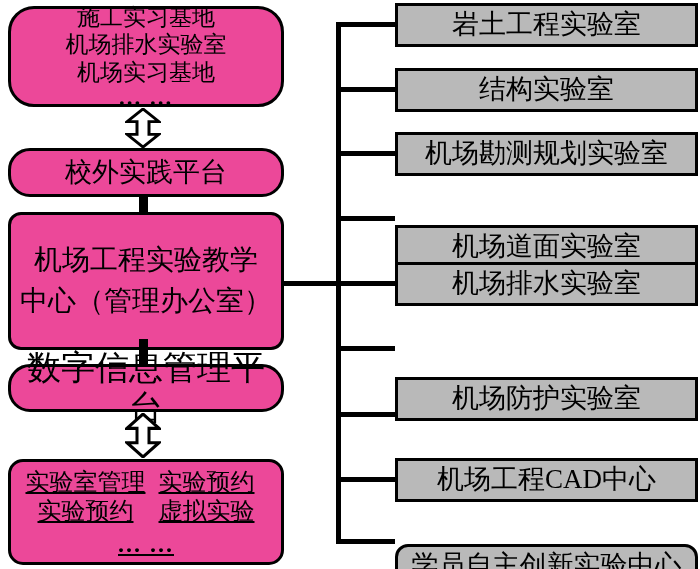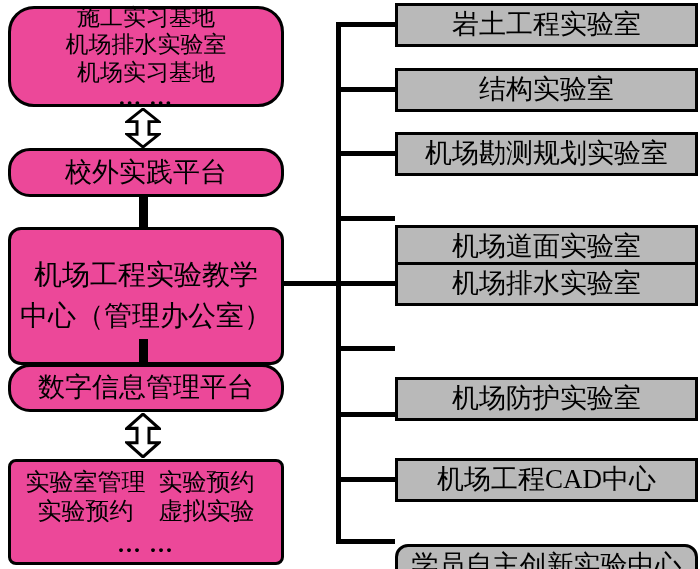--- a/index.html
+++ b/index.html
@@ -47,36 +47,36 @@
   <svg class="arrow" style="left:125px;top:108px;height:40px;" viewBox="0 0 36 44" preserveAspectRatio="none">
     <path d="M18 1 L34 15 L24 15 L24 29 L34 29 L18 43 L2 29 L12 29 L12 15 L2 15 Z" fill="#ffffff" stroke="#000000" stroke-width="3"></path>
   </svg>
 
   <div class="lbox" style="top:148px;height:49px;border-radius:22px;font-size:27px;">
     <div>校外实践平台</div>
   </div>
 
   <div class="bar" style="left:139px;top:196px;height:33px;"></div>
 
-  <div class="lbox" style="top:227px;height:138px;border-radius:13px;font-size:28px;line-height:1.45;">
+  <div class="lbox" style="top:212px;height:138px;border-radius:13px;font-size:28px;line-height:1.45;">
     <div>机场工程实验教学</div>
     <div>中心（管理办公室）</div>
   </div>
 
   <div class="bar" style="left:139px;top:339px;height:27px;"></div>
 
-  <div class="lbox" style="top:364px;height:48px;border-radius:22px;font-size:27px;">
+  <div class="lbox" style="top:364px;height:48px;border-radius:22px;font-size:34px;">
     <div>数字信息管理平台</div>
   </div>
 
   <svg class="arrow" style="left:125px;top:413px;height:45px;" viewBox="0 0 36 44" preserveAspectRatio="none">
     <path d="M18 1 L34 15 L24 15 L24 29 L34 29 L18 43 L2 29 L12 29 L12 15 L2 15 Z" fill="#ffffff" stroke="#000000" stroke-width="3"></path>
   </svg>
 
-  <div class="lbox" style="top:459px;height:106px;border-radius:8px;font-size:24px;line-height:1.22;">
+  <div class="lbox" style="top:459px;height:106px;border-radius:15px;font-size:24px;line-height:1.22;text-decoration:underline;">
     <div class="twocol">
       <div class="col">实验室管理</div>
       <div class="col">实验预约</div>
     </div>
     <div class="twocol">
       <div class="col">实验预约</div>
       <div class="col">虚拟实验</div>
     </div>
     <div class="dots" style="margin-top:6px;">... ...</div>
   </div>

